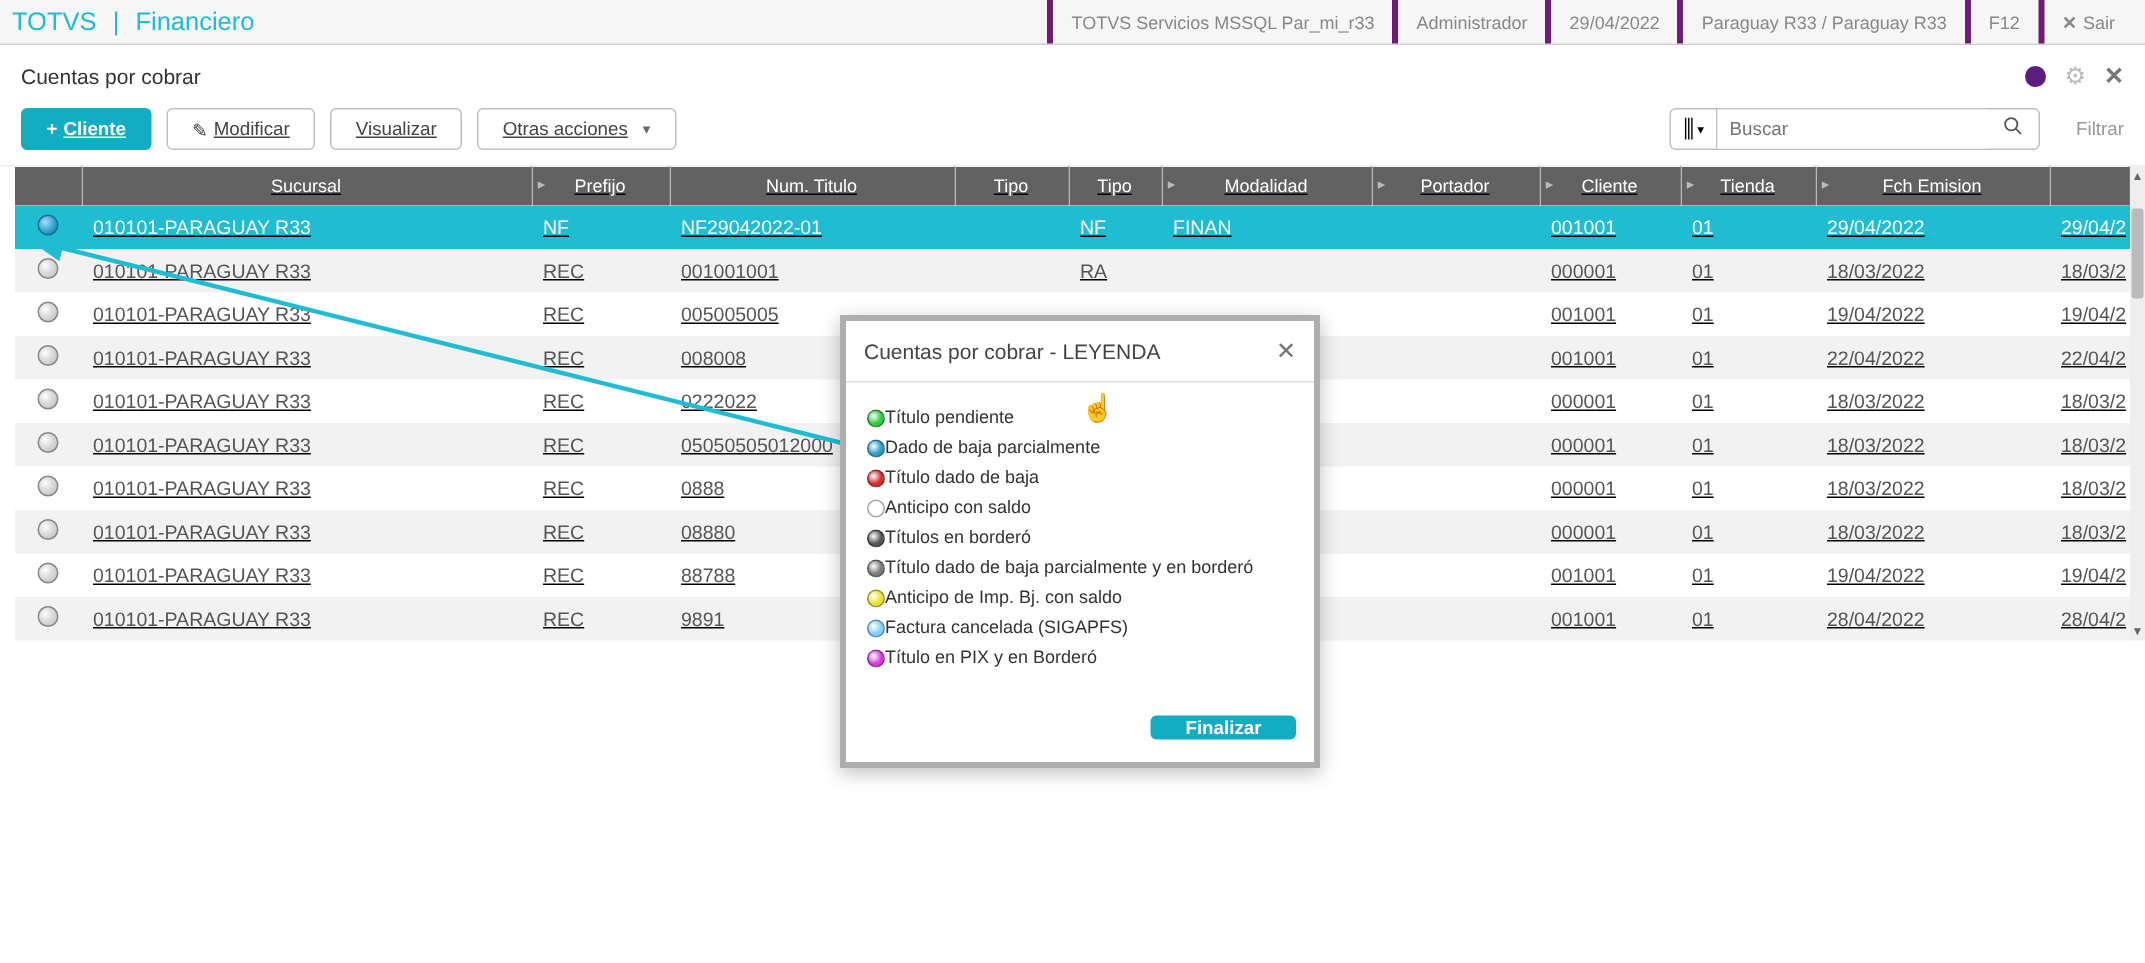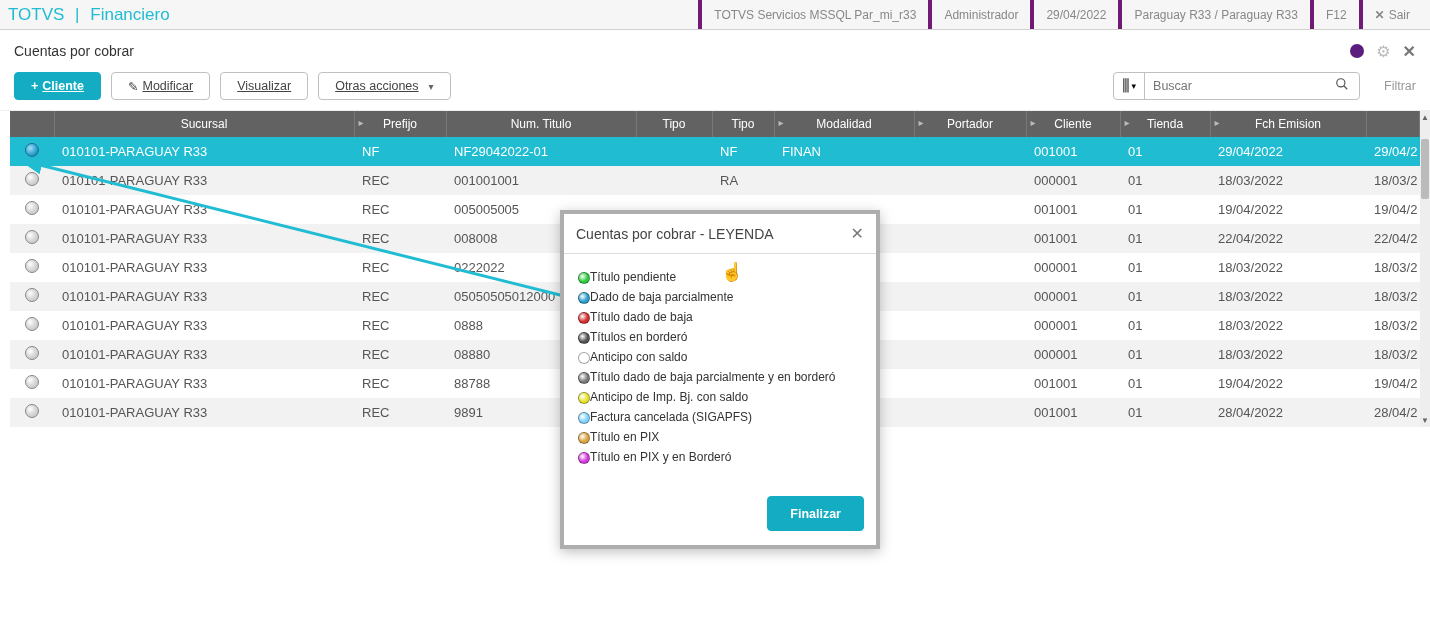--- a/index.html
+++ b/index.html
@@ -42,21 +42,21 @@
   .btn.dropdown::after { content: "▾"; margin-left: 6px; font-size: 10px; color:#666; }
   .toolbar .spacer { flex: 1; }
   .search-grp { display:flex; align-items:center; border:1px solid #c0c0c0; border-radius:4px; height:28px; }
   .search-grp .view-toggle { padding: 0 8px; border-right:1px solid #c0c0c0; display:flex; align-items:center; gap:2px; height:100%; cursor:pointer; }
   .search-grp input { border:none; outline:none; height:100%; padding:0 8px; font-size:12.5px; width:180px; }
   .search-grp .mag { padding:0 10px; cursor:pointer; }
   .toolbar .filtrar { color:#999; font-size:12.5px; margin-left:14px; cursor:pointer; }
 
   
   .grid-wrap { position: relative; margin: 0 10px; }
-  .grid { width: 100%; border-collapse: collapse; table-layout: fixed; }
+  .grid { width: 100%; border-collapse: collapse; table-layout: fixed; text-decoration: underline; }
   .grid th {
     background: #626262; color: #fff; font-size: 12px; font-weight: 400;
     padding: 6px 8px; border-right: 1px solid #777; position:relative; text-align:center;
     height: 26px;
   }
   .grid th .sort-caret { position:absolute; left:4px; top:6px; color:#bbb; font-size:10px; }
   .grid td { font-size: 13px; color: #555; padding: 6px 8px; white-space: nowrap; overflow:hidden; }
   .grid tbody tr:nth-child(even) td { background: #f2f2f2; }
   .grid tbody tr.selected td { background: #1fbcd2; color: #fff; }
   .status-cell { width: 44px; text-align:center; }
@@ -89,21 +89,21 @@
     background: #fff; border: 4px solid #aeaeae; box-shadow: 0 3px 12px rgba(0,0,0,.25);
     z-index: 50;
   }
   .legend-header { display:flex; justify-content:space-between; align-items:center;
     padding: 10px 12px; border-bottom:1px solid #ddd; font-size:14px; color:#444; }
   .legend-header .x { cursor:pointer; color:#777; font-size:16px; }
   .legend-body { padding: 10px 14px 6px 14px; }
   .legend-item { display:flex; align-items:flex-end; gap:0; font-size:12px; color:#333; height:20px; }
   .legend-ball { width:12px; height:12px; border-radius:50%; border:1px solid rgba(0,0,0,.35); }
   .legend-footer { padding: 10px 12px 14px; text-align:right; }
-  .legend-footer .btn.primary { padding: 0 22px; height:35px;margin-top:16px; }
+  .legend-footer .btn.primary { padding: 0 22px; height:16px;margin-top:16px; }
 
   .cursor-hand {
     position:absolute; left:721px; top:261px; font-size:18px; color:#000; z-index:60;
     pointer-events:none;
   }
 
   
   svg.arrow-overlay { position:absolute; left:0; top:0; z-index:40; pointer-events:none; }
 </style>
 </head>
@@ -371,42 +371,38 @@
       </div>
       <div class="legend-item">
         <span class="legend-ball" style="background: radial-gradient(circle at 35% 35%, #fff, #2a9ecc 55%, #2a9ecc);"></span>
         <span>Dado de baja parcialmente</span>
       </div>
       <div class="legend-item">
         <span class="legend-ball" style="background: radial-gradient(circle at 35% 35%, #fff, #d32f2f 55%, #d32f2f);"></span>
         <span>Título dado de baja</span>
       </div>
       <div class="legend-item">
+        <span class="legend-ball" style="background: radial-gradient(circle at 35% 35%, #fff, #ffffff 55%, #ffffff);"></span>
+        <span>Anticipo con saldo</span>
+      </div>
+      <div class="legend-item">
         <span class="legend-ball" style="background: radial-gradient(circle at 35% 35%, #fff, #555555 55%, #555555);"></span>
         <span>Títulos en borderó</span>
       </div>
       <div class="legend-item">
-        <span class="legend-ball" style="background: radial-gradient(circle at 35% 35%, #fff, #ffffff 55%, #ffffff);"></span>
-        <span>Anticipo con saldo</span>
-      </div>
-      <div class="legend-item">
         <span class="legend-ball" style="background: radial-gradient(circle at 35% 35%, #fff, #7a7a7a 55%, #7a7a7a);"></span>
         <span>Título dado de baja parcialmente y en borderó</span>
       </div>
       <div class="legend-item">
         <span class="legend-ball" style="background: radial-gradient(circle at 35% 35%, #fff, #e6e22e 55%, #e6e22e);"></span>
         <span>Anticipo de Imp. Bj. con saldo</span>
       </div>
       <div class="legend-item">
         <span class="legend-ball" style="background: radial-gradient(circle at 35% 35%, #fff, #7fd3ff 55%, #7fd3ff);"></span>
         <span>Factura cancelada (SIGAPFS)</span>
-      </div>
-      <div class="legend-item">
-        <span class="legend-ball" style="background: radial-gradient(circle at 35% 35%, #fff, #d9a441 55%, #d9a441);"></span>
-        <span>Título en PIX</span>
       </div>
       <div class="legend-item">
         <span class="legend-ball" style="background: radial-gradient(circle at 35% 35%, #fff, #d63adf 55%, #d63adf);"></span>
         <span>Título en PIX y en Borderó</span>
       </div>
     </div>
   <div class="legend-footer">
     <button class="btn primary">Finalizar</button>
   </div>
 </div>

